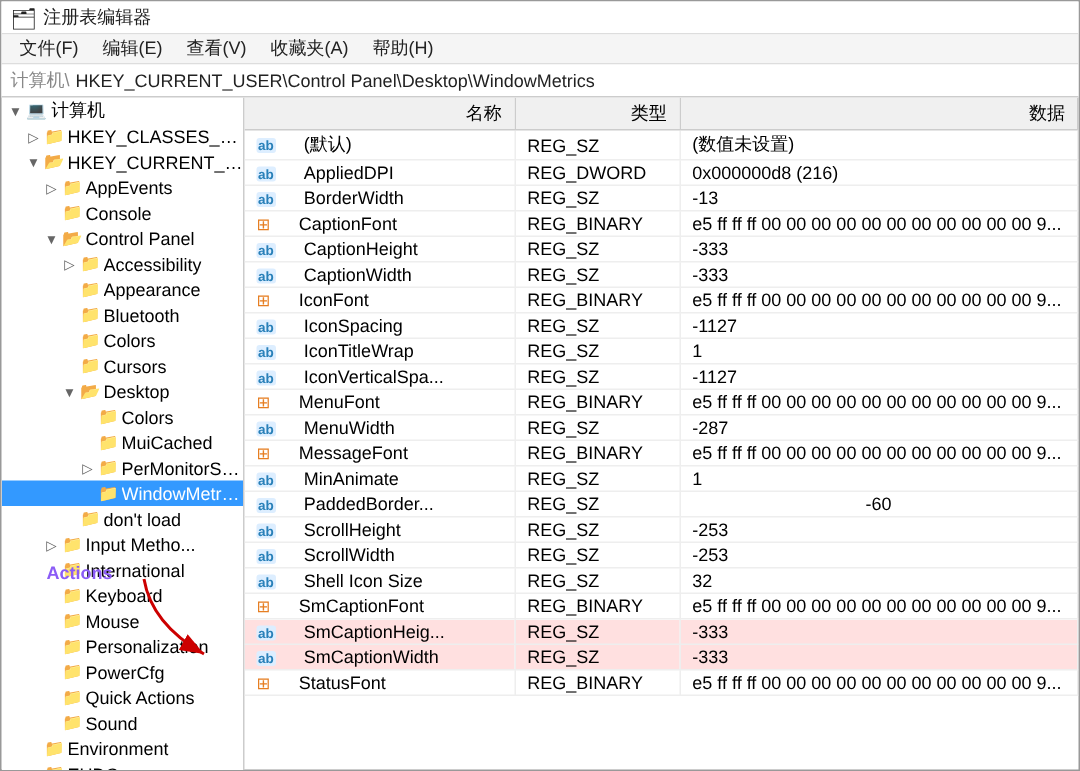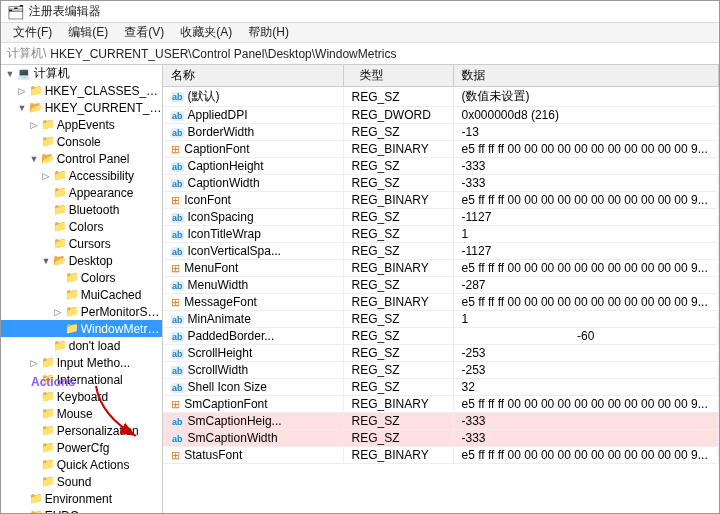--- a/index.html
+++ b/index.html
@@ -112,39 +112,39 @@
     .reg-table {
       width: 100%;
       border-collapse: collapse;
       font-size: 12px;
     }
     .reg-table thead th {
       background: #f0f0f0;
       border-bottom: 1px solid #ccc;
       border-right: 1px solid #ccc;
       padding: 2px 8px;
-      text-align: left;
+      text-align: right;
       font-weight: normal;
       position: sticky;
       top: 0;
       cursor: pointer;
     }
     .reg-table tbody tr { cursor: pointer; }
     .reg-table td {
       border-bottom: 1px solid #eee;
       border-right: 1px solid #eee;
       padding: 1px 8px;
       white-space: nowrap;
       overflow: hidden;
       max-width: 220px;
       text-overflow: ellipsis;
       height: 17px;
     }
     .reg-table td .reg-icon {
-      margin-right: 4px;
+      margin-right: 19px;
       font-size: 11px;
     }
     .content-scroll {
       overflow-y: auto;
       overflow-x: hidden;
       flex: 1;
     }
     
     ::-webkit-scrollbar { width: 8px; height: 8px; }
     ::-webkit-scrollbar-track { background: #f0f0f0; }

